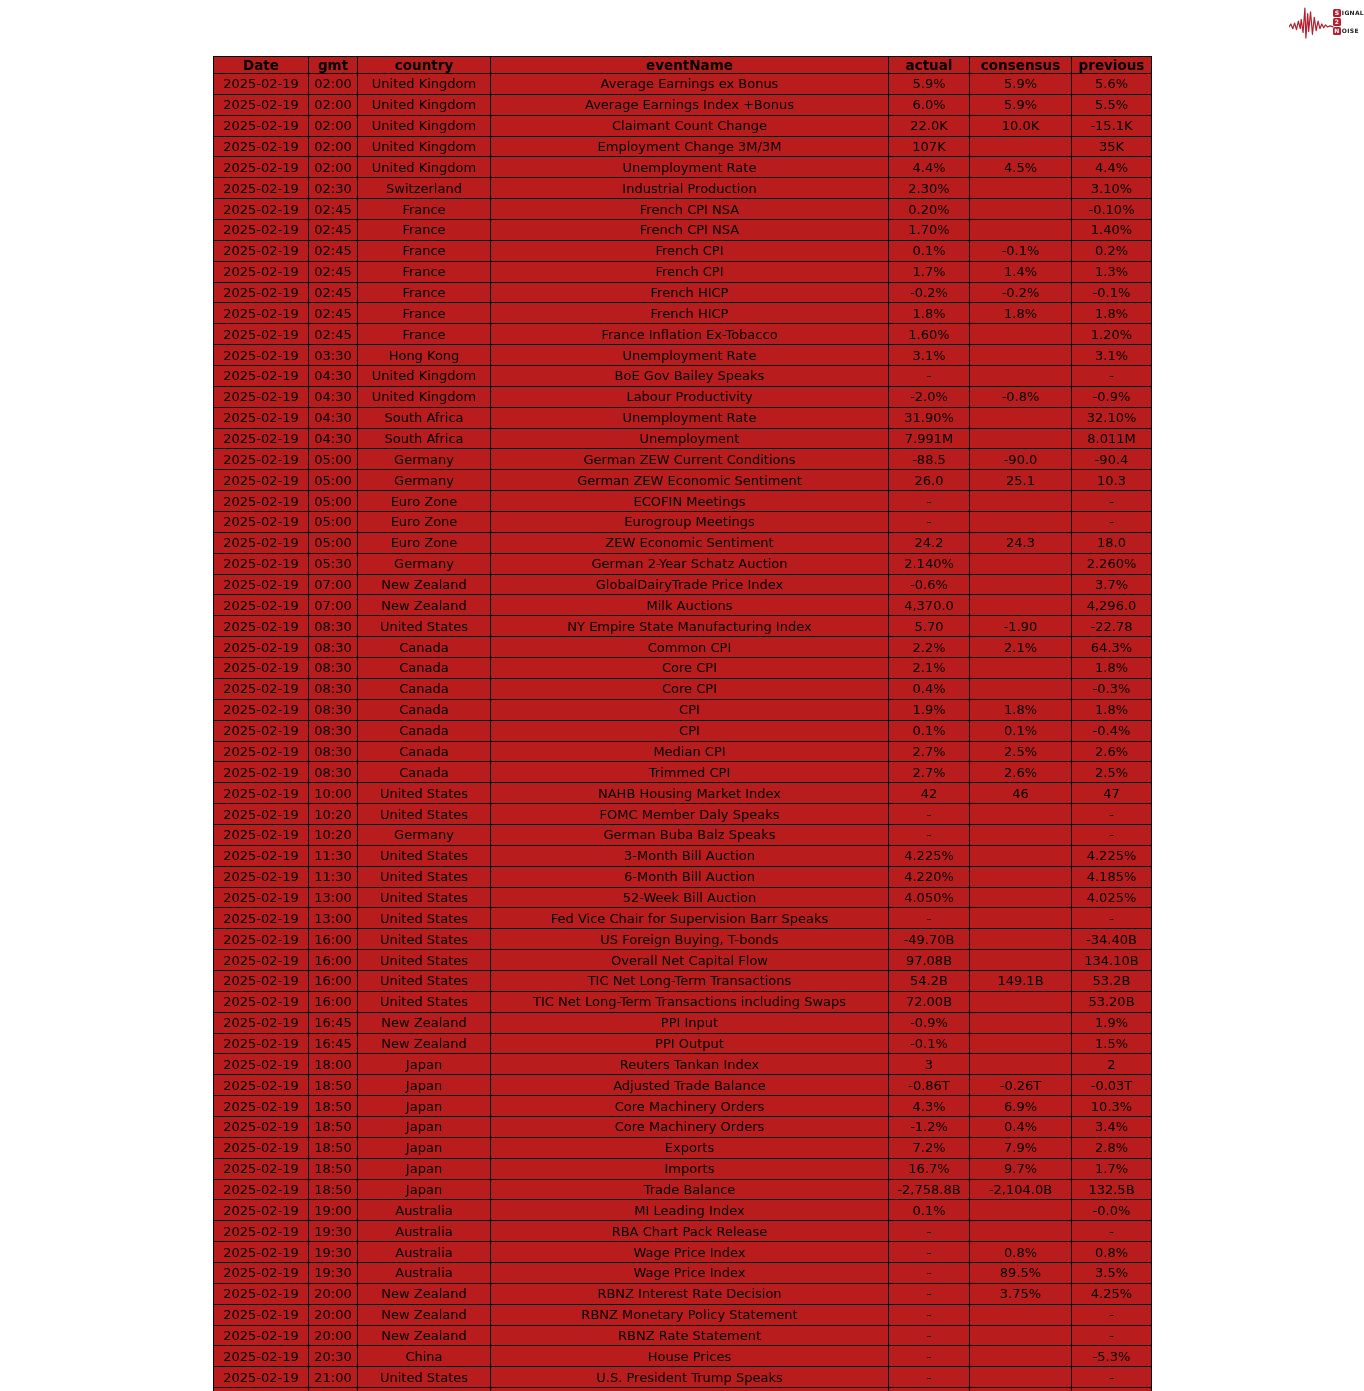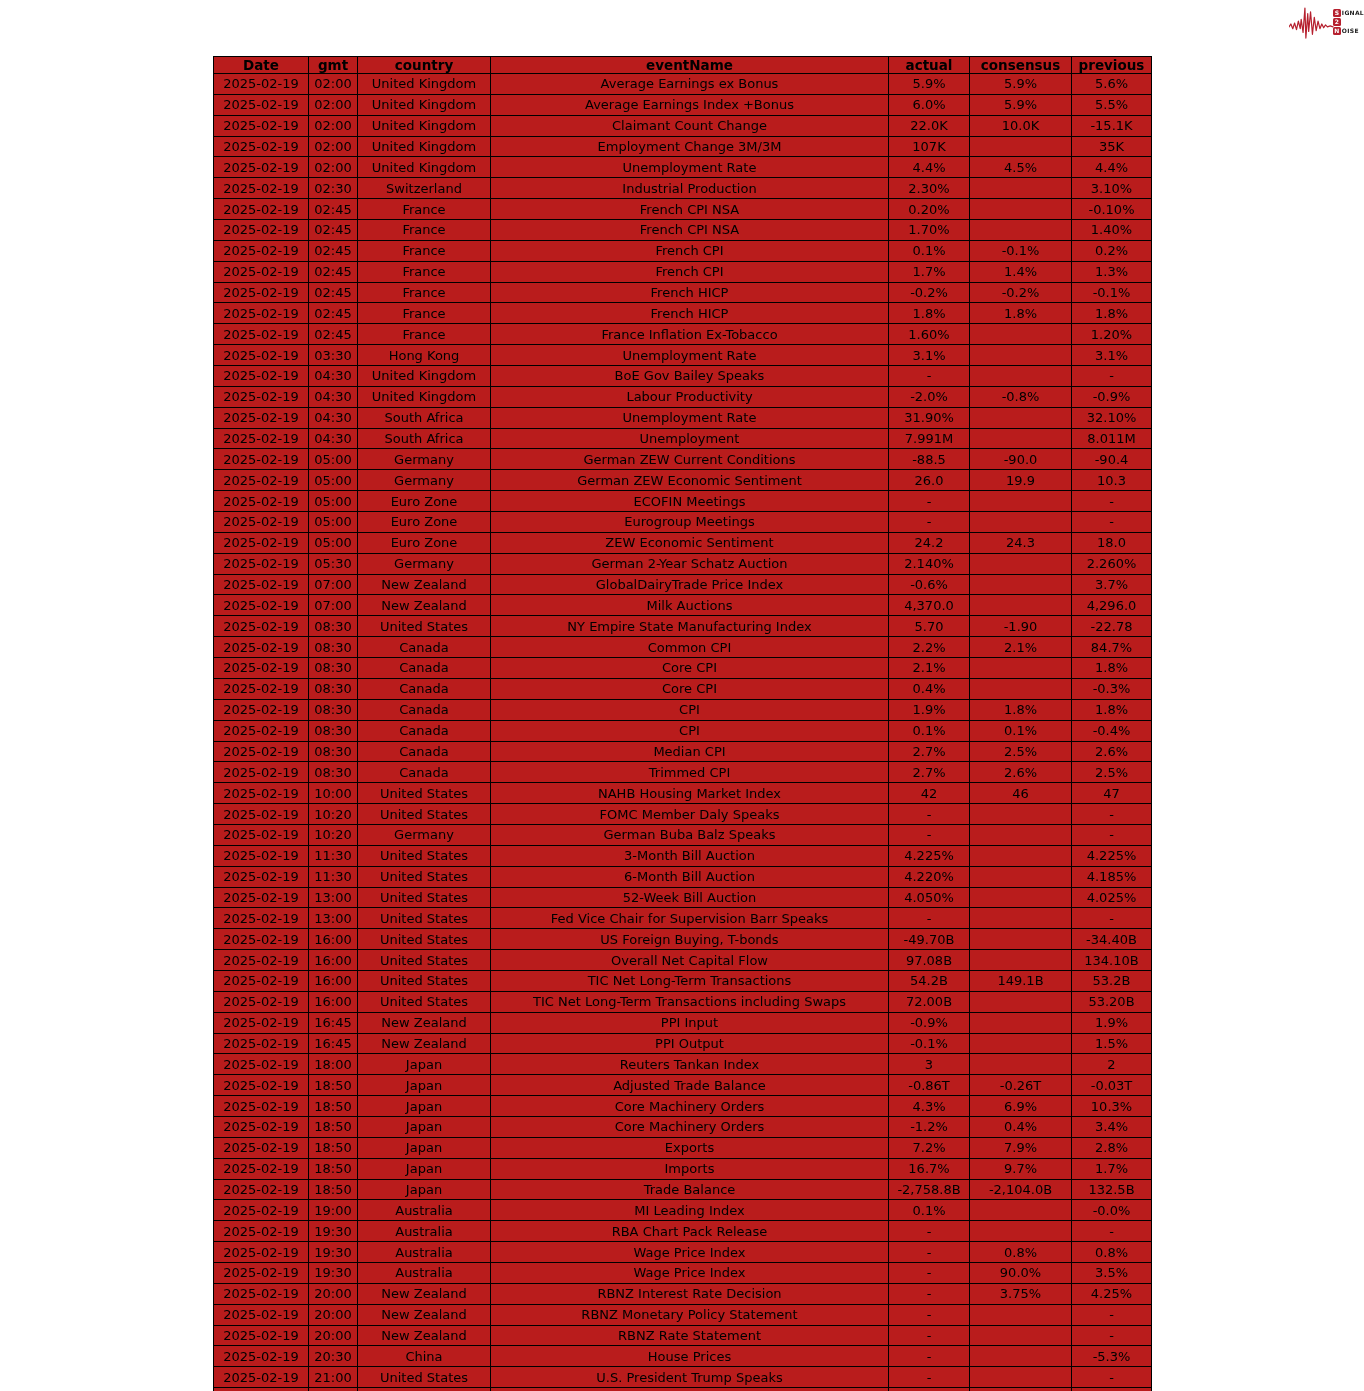--- a/index.html
+++ b/index.html
@@ -261,21 +261,21 @@
         <td>-88.5</td>
         <td>-90.0</td>
         <td>-90.4</td>
       </tr>
       <tr>
         <td>2025-02-19</td>
         <td>05:00</td>
         <td>Germany</td>
         <td>German ZEW Economic Sentiment</td>
         <td>26.0</td>
-        <td>19.9</td>
+        <td>25.1</td>
         <td>10.3</td>
       </tr>
       <tr>
         <td>2025-02-19</td>
         <td>05:00</td>
         <td>Euro Zone</td>
         <td>ECOFIN Meetings</td>
         <td>-</td>
         <td></td>
         <td>-</td>
@@ -334,21 +334,21 @@
         <td>-1.90</td>
         <td>-22.78</td>
       </tr>
       <tr>
         <td>2025-02-19</td>
         <td>08:30</td>
         <td>Canada</td>
         <td>Common CPI</td>
         <td>2.2%</td>
         <td>2.1%</td>
-        <td>84.7%</td>
+        <td>64.3%</td>
       </tr>
       <tr>
         <td>2025-02-19</td>
         <td>08:30</td>
         <td>Canada</td>
         <td>Core CPI</td>
         <td>2.1%</td>
         <td></td>
         <td>1.8%</td>
       </tr>
@@ -603,21 +603,21 @@
         <td>-</td>
         <td>0.8%</td>
         <td>0.8%</td>
       </tr>
       <tr>
         <td>2025-02-19</td>
         <td>19:30</td>
         <td>Australia</td>
         <td>Wage Price Index</td>
         <td>-</td>
-        <td>90.0%</td>
+        <td>89.5%</td>
         <td>3.5%</td>
       </tr>
       <tr>
         <td>2025-02-19</td>
         <td>20:00</td>
         <td>New Zealand</td>
         <td>RBNZ Interest Rate Decision</td>
         <td>-</td>
         <td>3.75%</td>
         <td>4.25%</td>

